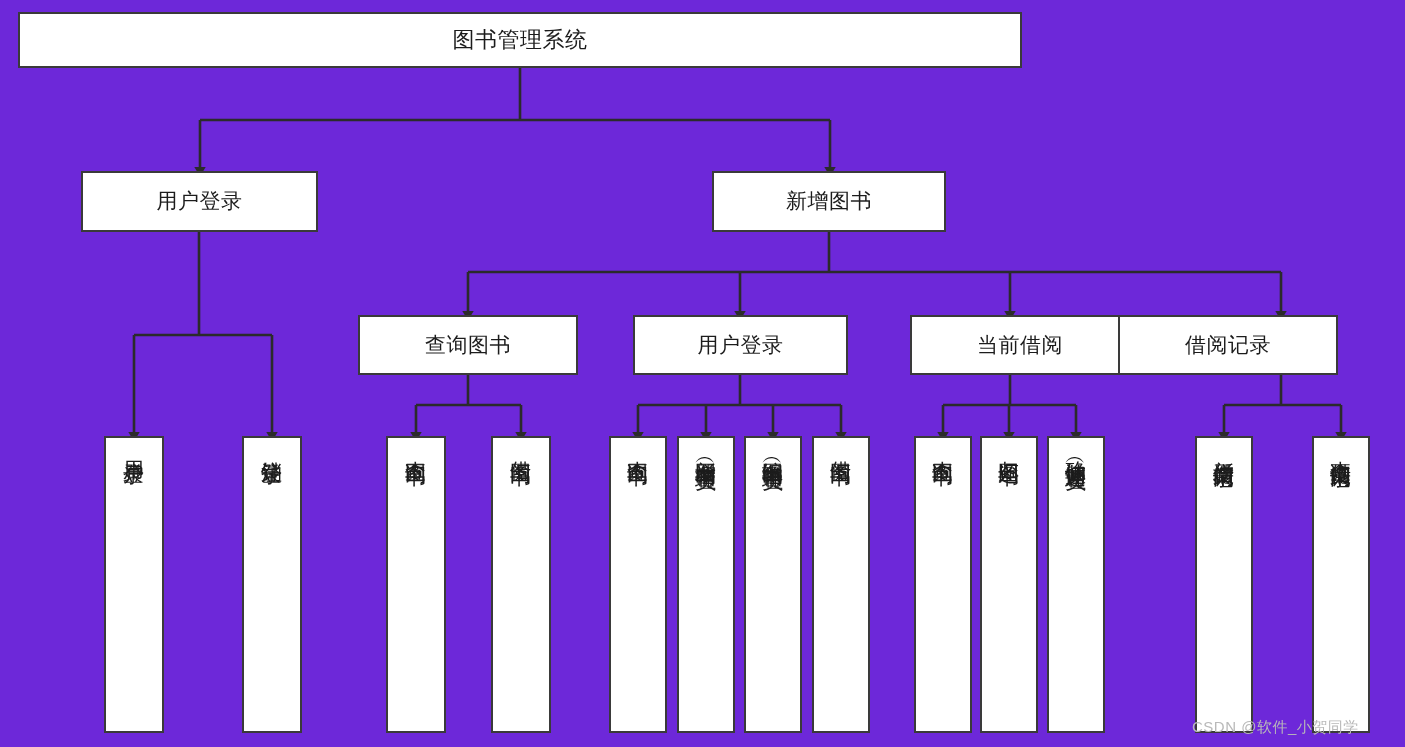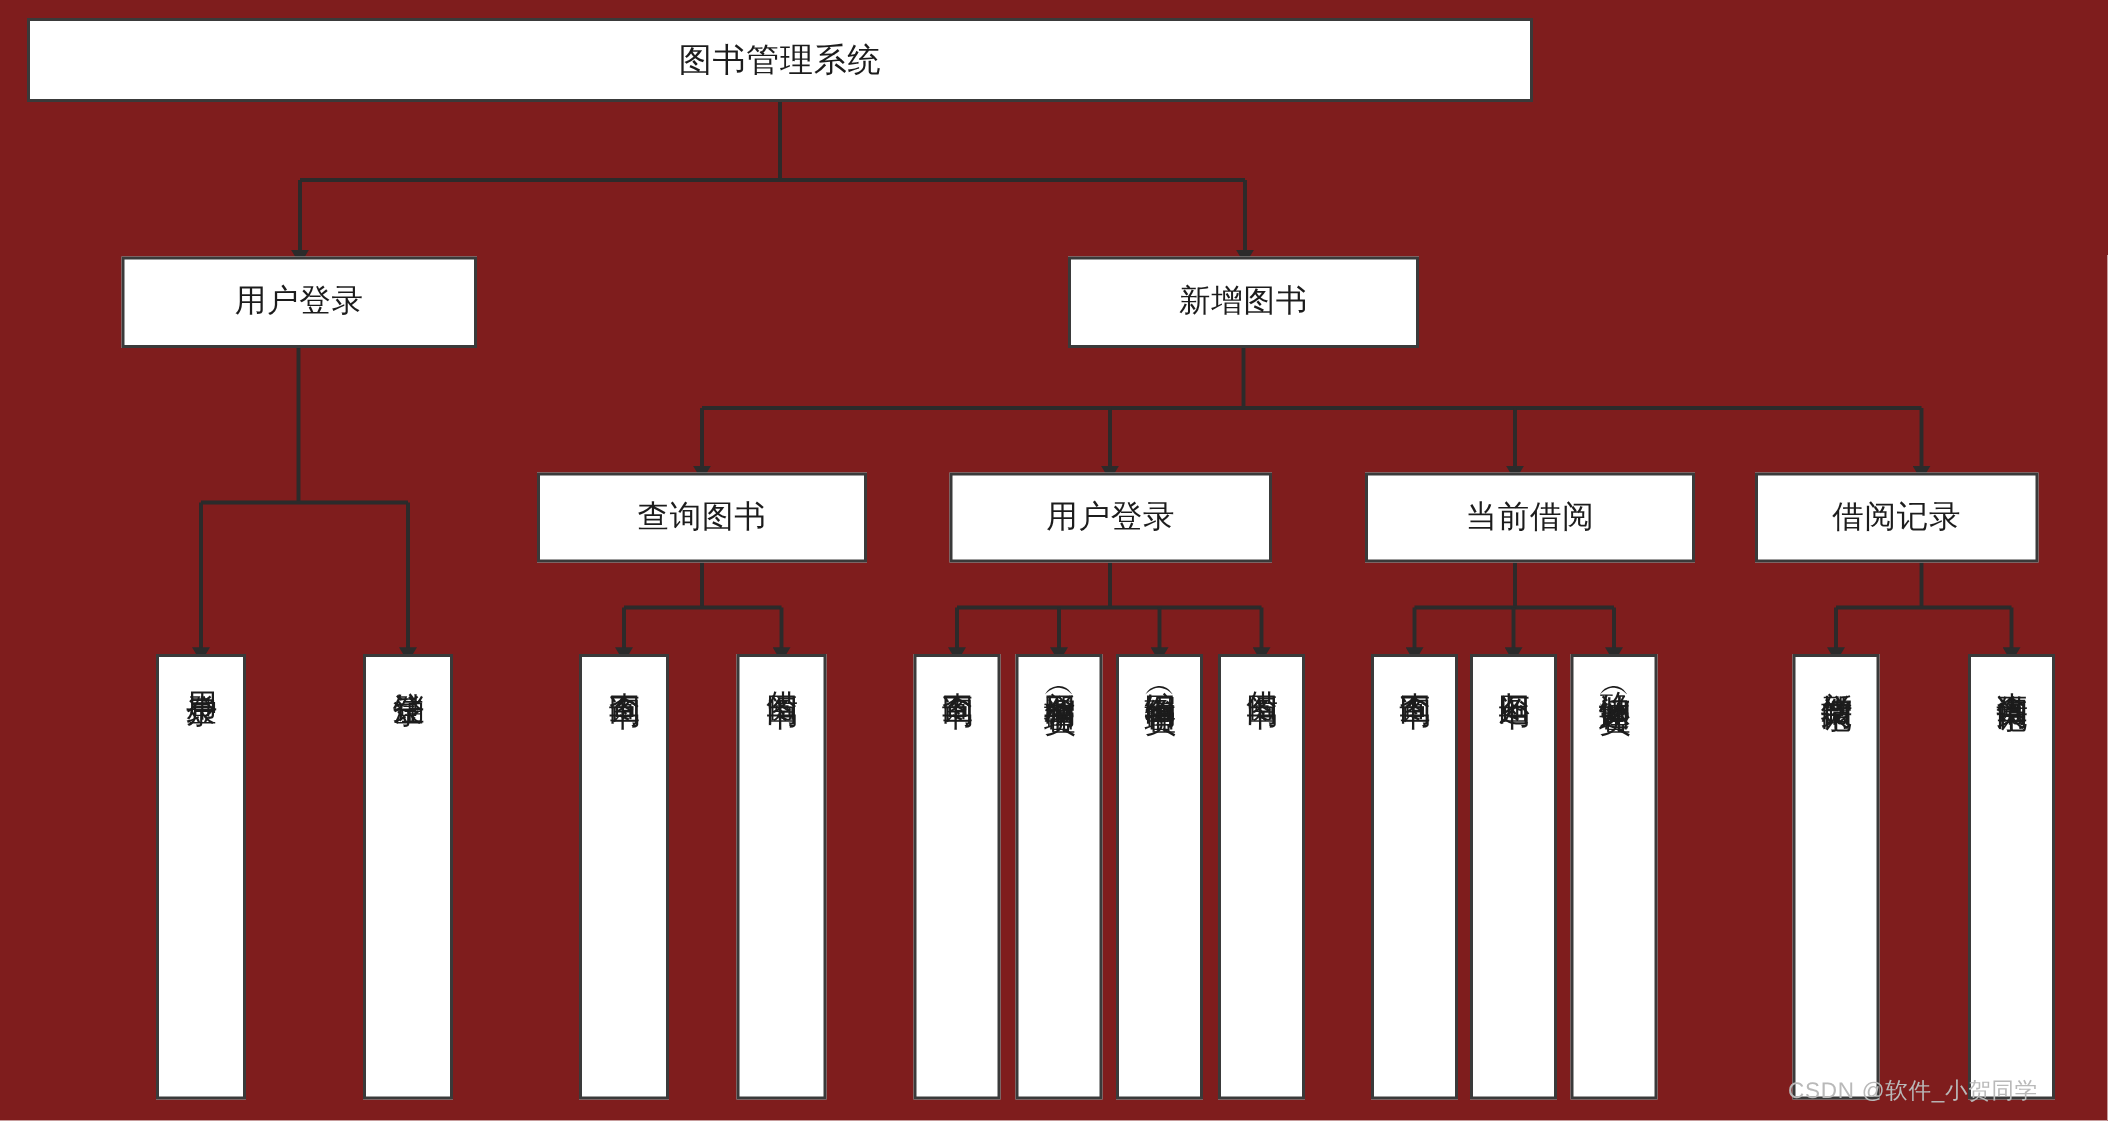--- a/index.html
+++ b/index.html
@@ -8,21 +8,21 @@
     padding: 0;
     background: #ffffff;
   }
   body {
     font-family: "Liberation Sans", "DejaVu Sans", sans-serif;
   }
   #canvas {
     position: relative;
     width: 1405px;
     height: 747px;
-    background: #7f1d1d;
+    background: #6d28d9;
     overflow: hidden;
   }
   svg.wires {
     position: absolute;
     left: 0;
     top: 0;
     width: 1405px;
     height: 747px;
     pointer-events: none;
   }
@@ -142,21 +142,21 @@
   </div>
 
   <div class="node horiz" style="left:633px; top:315px; width:215px; height:60px;">
     <span class="label">用户登录</span>
   </div>
 
   <div class="node horiz" style="left:900px; top:315px; width:220px; height:60px;margin-left:10px;">
     <span class="label">当前借阅</span>
   </div>
 
-  <div class="node horiz" style="left:1170px; top:315px; width:189px; height:60px;">
+  <div class="node horiz" style="left:1118px; top:315px; width:220px; height:60px;">
     <span class="label">借阅记录</span>
   </div>
 
   <div class="node vert" style="left:104px; top:436px; width:60px; height:297px;">
     <span class="label">用户登录</span>
   </div>
 
   <div class="node vert" style="left:242px; top:436px; width:60px; height:297px;">
     <span class="label">注销登录</span>
   </div>

